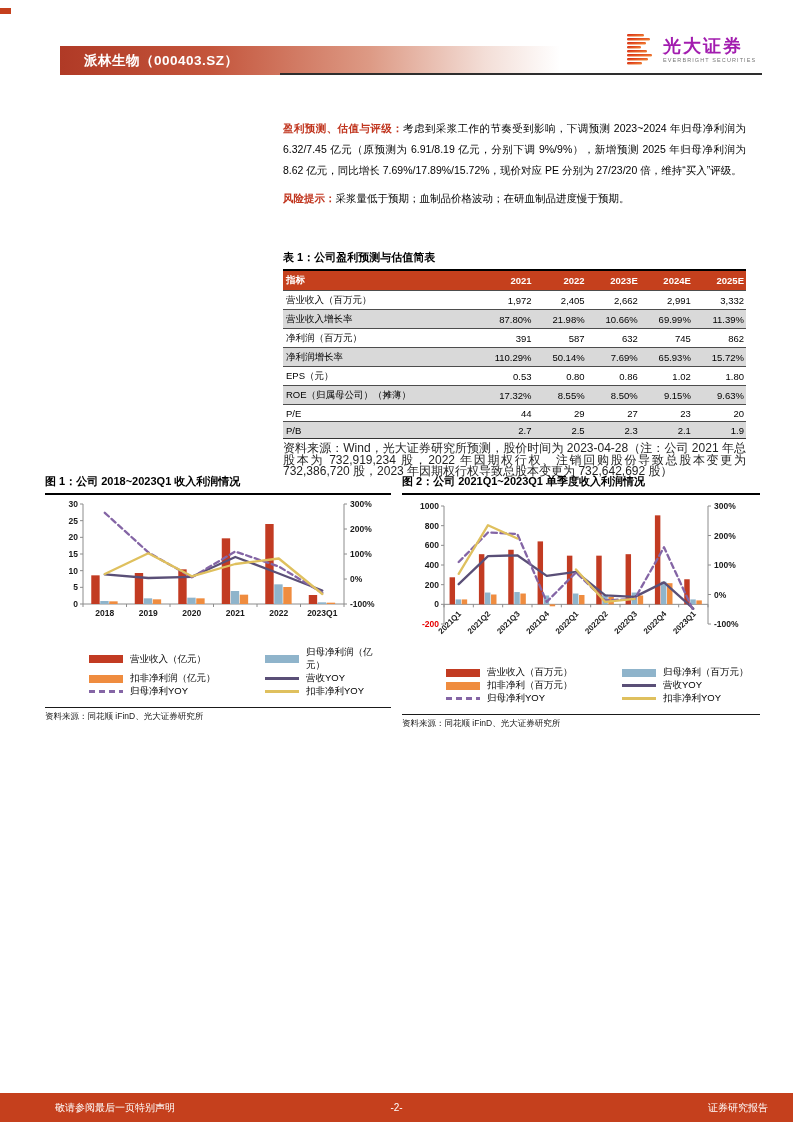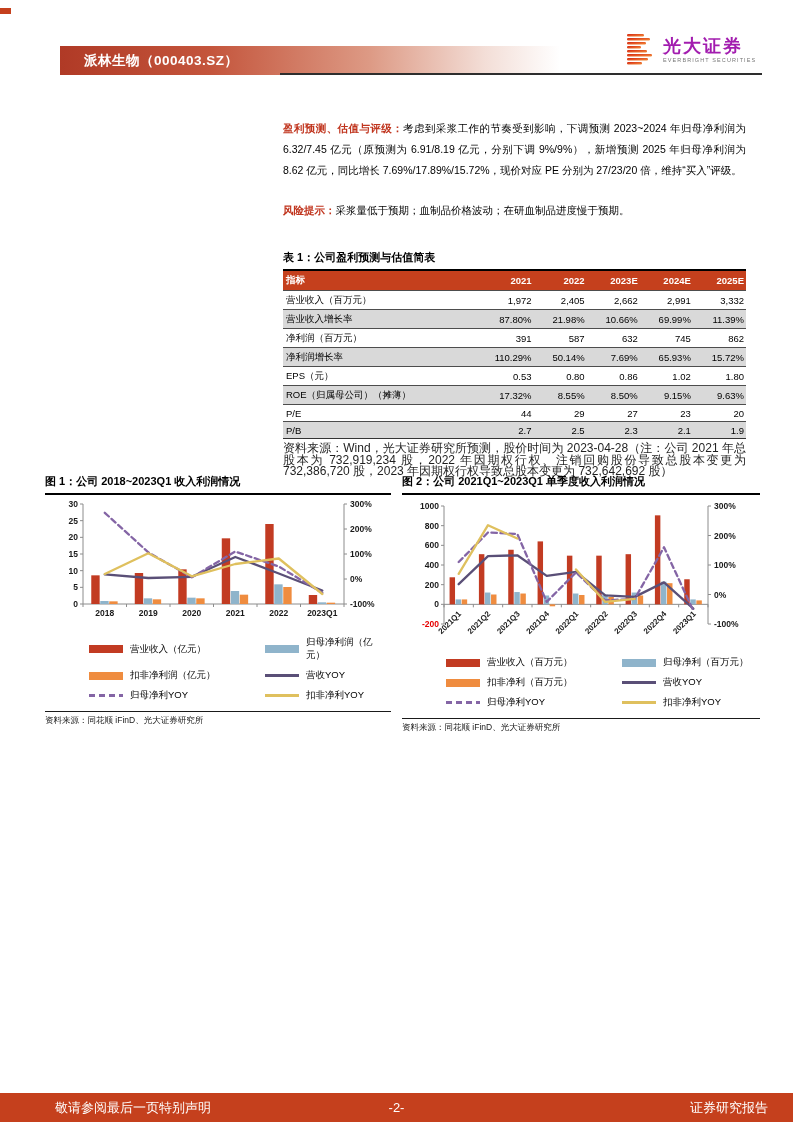--- a/index.html
+++ b/index.html
@@ -18,52 +18,52 @@
   }
   .banner-title { color:#fff; font-weight:bold; font-size:13.5px; letter-spacing:.5px; }
   .header-rule { position:absolute; left:280px; top:73px; width:482px; height:2px; background:#2e2e2e; }
   .logo { position:absolute; left:626px; top:33px; display:flex; align-items:center; gap:7px; }
   .logo-txt { display:flex; flex-direction:column; line-height:1; }
   .logo-cn { font-size:18px; font-weight:bold; color:#a21caf; letter-spacing:2px; }
   .logo-en { font-size:5.5px; color:#777; letter-spacing:1.1px; margin-top:3px; }
   
   .body-text { position:absolute; left:283px; top:118px; width:463px; }
   .para { font-size:10.5px; line-height:20.8px; text-align:justify; color:#000; }
-  .para + .para { margin-top:20px; }
+  .para + .para { margin-top:8px; }
   .lead-red { color:#c0341d; font-weight:bold; }
   
   .table-block { position:absolute; left:283px; top:250px; width:463px; }
   .table-title { font-size:11px; font-weight:bold; color:#000; padding-bottom:4px; border-bottom:2.5px solid #000; }
   table.fin { width:100%; border-collapse:collapse; font-size:9.5px; border-bottom:1.5px solid #333; }
   table.fin th {
     background:#c5401d; color:#fff; font-weight:bold; text-align:right;
     padding:3px 2px 3px 2px;
   }
   table.fin th:first-child { text-align:left; padding-left:3px; }
   table.fin td { text-align:right; padding:2.5px 2px; border-top:1px solid #4d4d4d; color:#000; }
   table.fin td:first-child { text-align:left; padding-left:3px; }
   table.fin tr.shade td { background:#d9d9d9; }
   .table-note { margin-top:4px; font-size:12px; line-height:11.5px; color:#1f1f1f; text-align:justify; }
   
   .chart-box { position:absolute; top:474px; }
   #chart1-box { left:45px; width:346px; }
   #chart2-box { left:402px; width:358px; }
   .chart-title { font-size:11px; font-weight:bold; color:#000; padding-bottom:4px; border-bottom:2.2px solid #000; margin-bottom:3px; }
-  .legend { display:grid; grid-template-columns:176px auto; row-gap:7px; padding-left:44px; margin-top:2px; font-size:9.5px; color:#000; }
+  .legend { display:grid; grid-template-columns:176px auto; padding-left:44px; margin-top:12px; font-size:9.5px; color:#000; }
   .legend-item { display:flex; align-items:center; gap:7px; }
   .sw { flex:0 0 auto; }
   .sw-bar { width:34px; height:8px; }
   .sw-line { width:34px; height:2.6px; }
   .sw-dash { width:34px; height:3px; }
   .source-line { border-top:1.6px solid #1a1a1a; margin-top:9px; padding-top:3px; font-size:8.5px; color:#1a1a1a; }
   svg text { font-family:"Liberation Sans","DejaVu Sans",sans-serif; }
   
   .footer {
     position:absolute; left:0; top:1093px; width:793px; height:29px; background:#c5401d;
-    display:flex; align-items:center; color:#fff; font-size:13px;
+    display:flex; align-items:center; color:#fff; font-size:10px;
   }
   .footer-left  { position:absolute; left:55px; }
   .footer-page  { position:absolute; left:0; width:100%; text-align:center; }
   .footer-right { position:absolute; right:25px; }
 </style>
 </head>
 <body>
 
 <div class="page">
 

